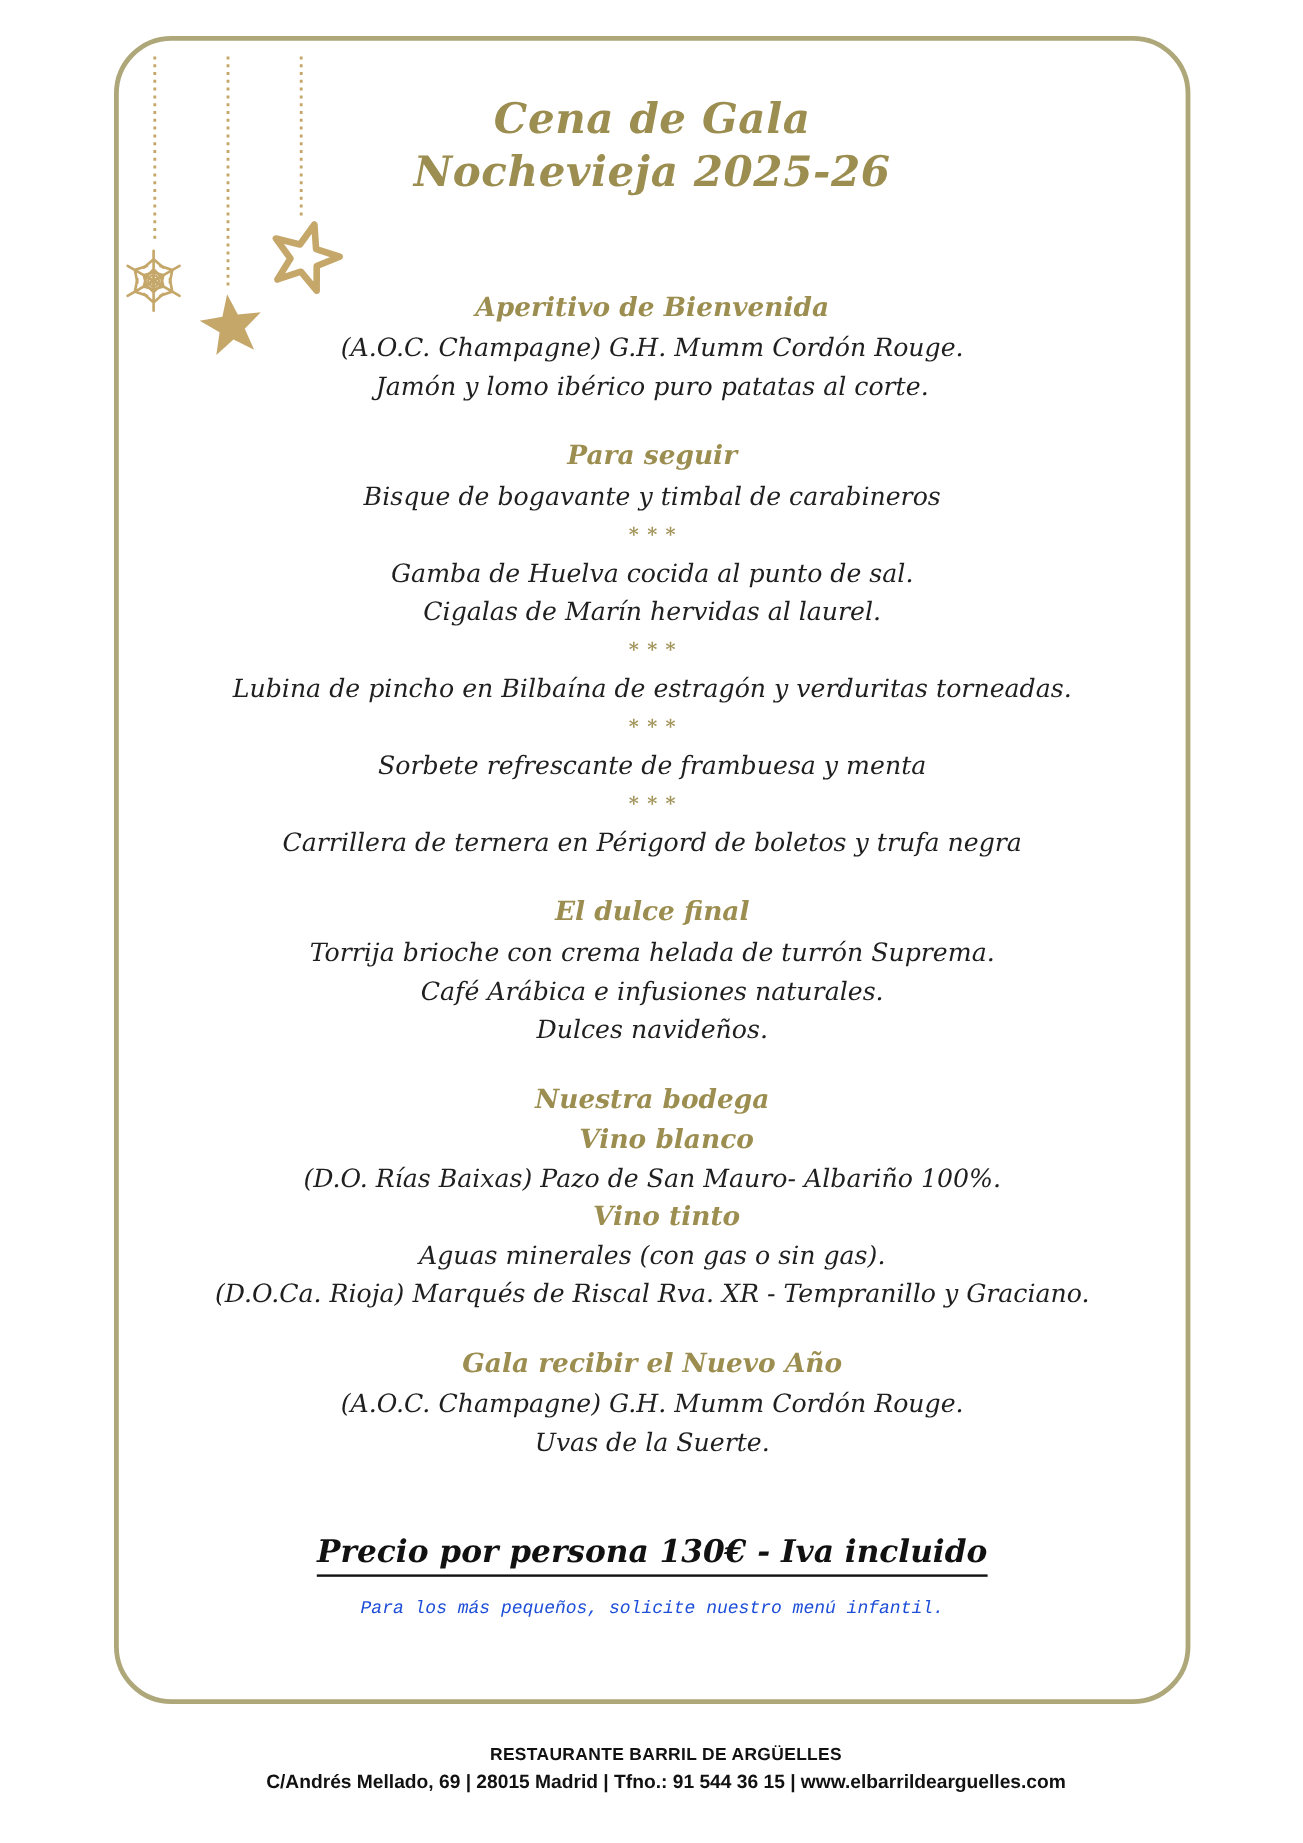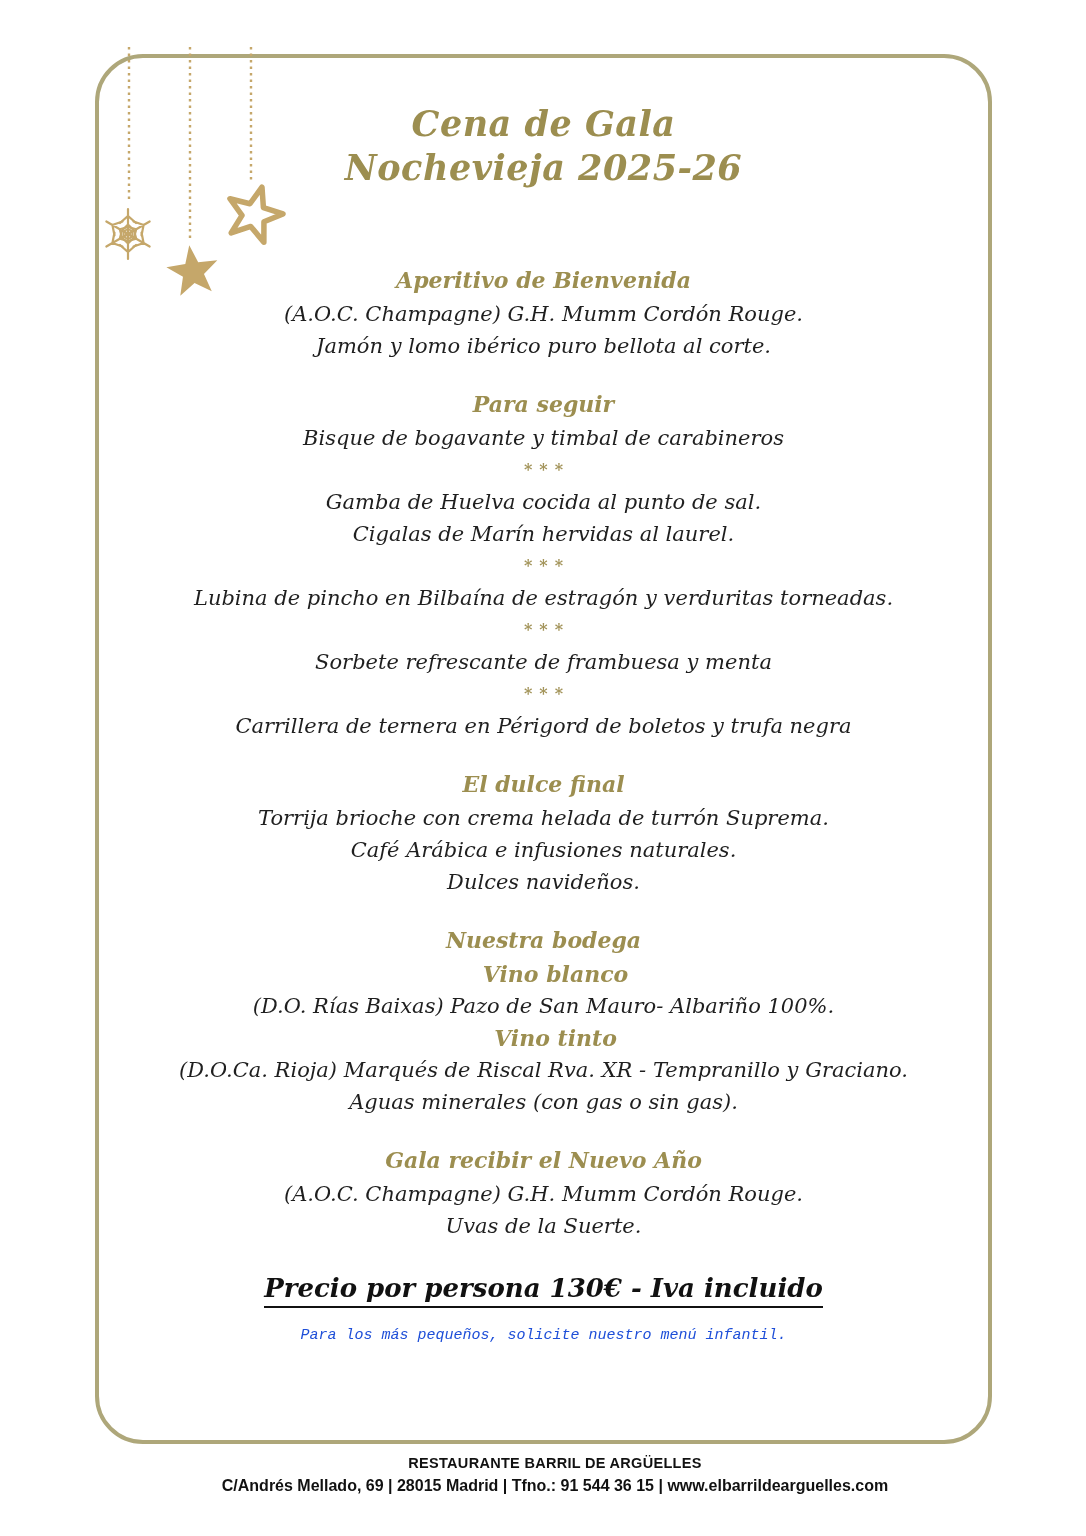--- a/index.html
+++ b/index.html
@@ -1,21 +1,21 @@
 <!DOCTYPE html>
 <html><head>
 <meta charset="utf-8">
 <style>
   html,body { margin:0; padding:0; background:#ffffff; }
   .page {
     position:relative; width:1086px; height:1536px; background:#ffffff;
     overflow:hidden; font-family:"DejaVu Serif", serif;
   }
   .menu-card {
-    position:absolute; left:95px; top:54px; width:897px; height:1390px;
+    position:absolute; left:95px; top:30px; width:897px; height:1390px;
     border:4px solid #aea77a; border-radius:48px; box-sizing:border-box;
     text-align:center;
   }
   .ornaments { position:absolute; left:0; top:0; z-index:2; }
   .menu-title {
     margin:44px 0 0 0; font-size:35px; line-height:44px;
     font-weight:bold; font-style:italic; color:#9c8e50; letter-spacing:0.5px;
   }
   .menu-section { margin-top:24px; }
   .menu-section.first { margin-top:72px; }
@@ -28,21 +28,21 @@
     color:#9c8e50;
     padding-left:24px;
   }
   .dish {
     margin:0; font-size:21px; line-height:32px; font-style:italic; color:#1f1f1f;
   }
   .sep {
     margin:0; font-size:16px; line-height:32px; font-weight:bold; color:#a3945a;
     letter-spacing:7px; text-indent:7px;
   }
-  .price-block { margin-top:26px;text-align:center; }
+  .price-block { margin-top:56px;text-align:center; }
   .price-main-wrap { margin:0; line-height:40px; }
   .price-main {
     font-size:26px; font-weight:bold; font-style:italic; color:#111111;
     border-bottom:2.5px solid #111111; padding-bottom:3px;
   }
   .price-note {
     margin:8px 0 0 0; font-size:15px; line-height:32px; font-style:italic; color:#1d4ed8;font-family:Liberation Mono, monospace;
   }
   .page-footer {
     position:absolute; left:12px; top:1452px; width:1086px; text-align:center;
@@ -85,21 +85,21 @@
   <div class="menu-card">
 
     <h1 class="menu-title">
       <span>Cena de Gala</span><br>
       <span>Nochevieja 2025-26</span>
     </h1>
 
     <section class="menu-section first">
       <h3 class="gold-heading">Aperitivo de Bienvenida</h3>
       <p class="dish">(A.O.C. Champagne) G.H. Mumm Cordón Rouge.</p>
-      <p class="dish">Jamón y lomo ibérico puro bellota al corte.</p>
+      <p class="dish">Jamón y lomo ibérico puro patatas al corte.</p>
     </section>
 
     <section class="menu-section">
       <h3 class="gold-heading">Para seguir</h3>
       <p class="dish">Bisque de bogavante y timbal de carabineros</p>
       <p class="sep">***</p>
       <p class="dish">Gamba de Huelva cocida al punto de sal.</p>
       <p class="dish">Cigalas de Marín hervidas al laurel.</p>
       <p class="sep">***</p>
       <p class="dish">Lubina de pincho en Bilbaína de estragón y verduritas torneadas.</p>
@@ -114,22 +114,22 @@
       <p class="dish">Torrija brioche con crema helada de turrón Suprema.</p>
       <p class="dish">Café Arábica e infusiones naturales.</p>
       <p class="dish">Dulces navideños.</p>
     </section>
 
     <section class="menu-section">
       <h3 class="gold-heading">Nuestra bodega</h3>
       <p class="sub-heading">Vino blanco</p>
       <p class="dish">(D.O. Rías Baixas) Pazo de San Mauro- Albariño 100%.</p>
       <p class="sub-heading">Vino tinto</p>
+      <p class="dish">Aguas minerales (con gas o sin gas).</p>
       <p class="dish">(D.O.Ca. Rioja) Marqués de Riscal Rva. XR - Tempranillo y Graciano.</p>
-      <p class="dish">Aguas minerales (con gas o sin gas).</p>
     </section>
 
     <section class="menu-section">
       <h3 class="gold-heading">Gala recibir el Nuevo Año</h3>
       <p class="dish">(A.O.C. Champagne) G.H. Mumm Cordón Rouge.</p>
       <p class="dish">Uvas de la Suerte.</p>
     </section>
 
     <div class="price-block">
       <p class="price-main-wrap">

